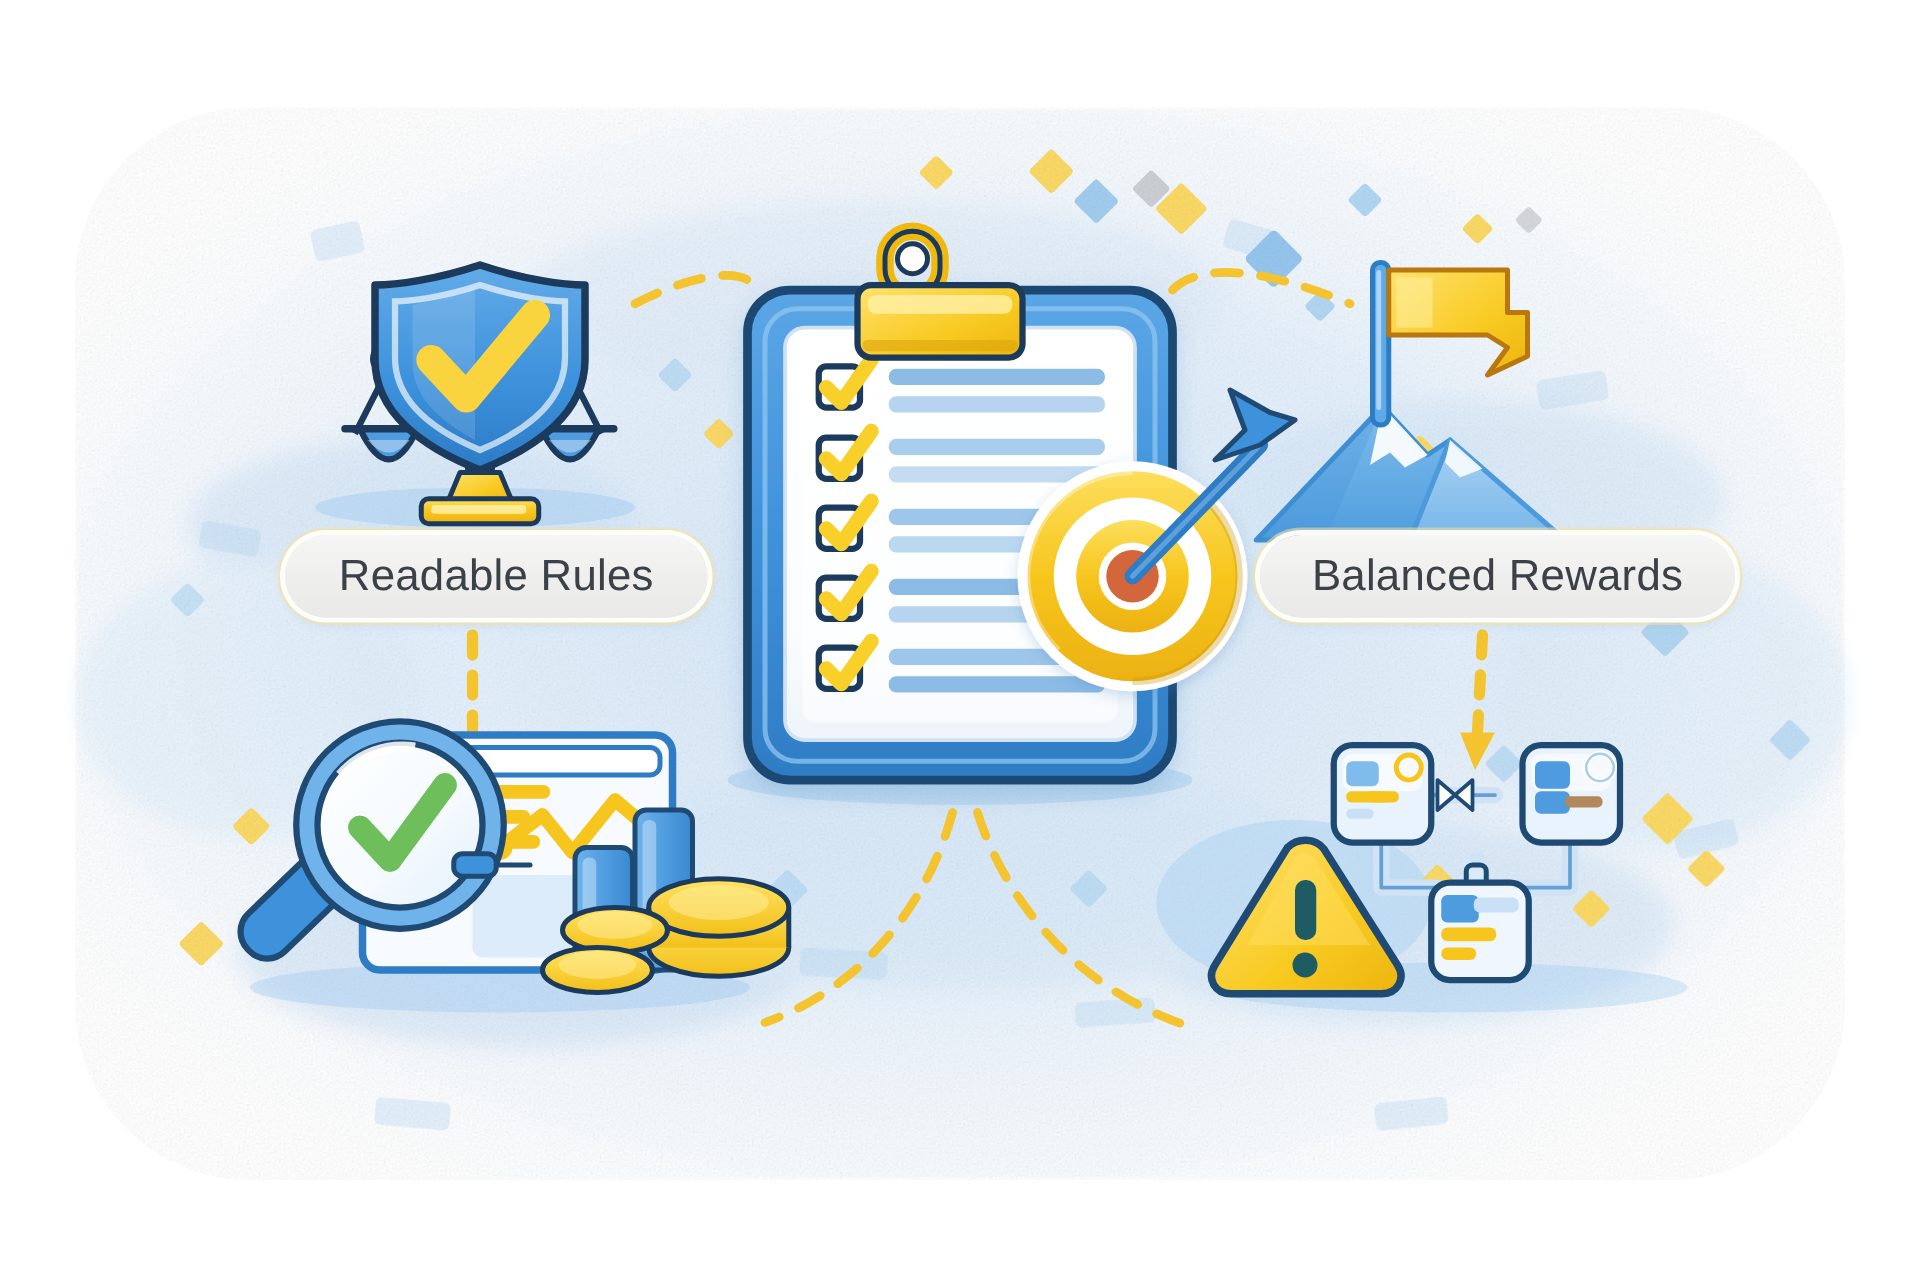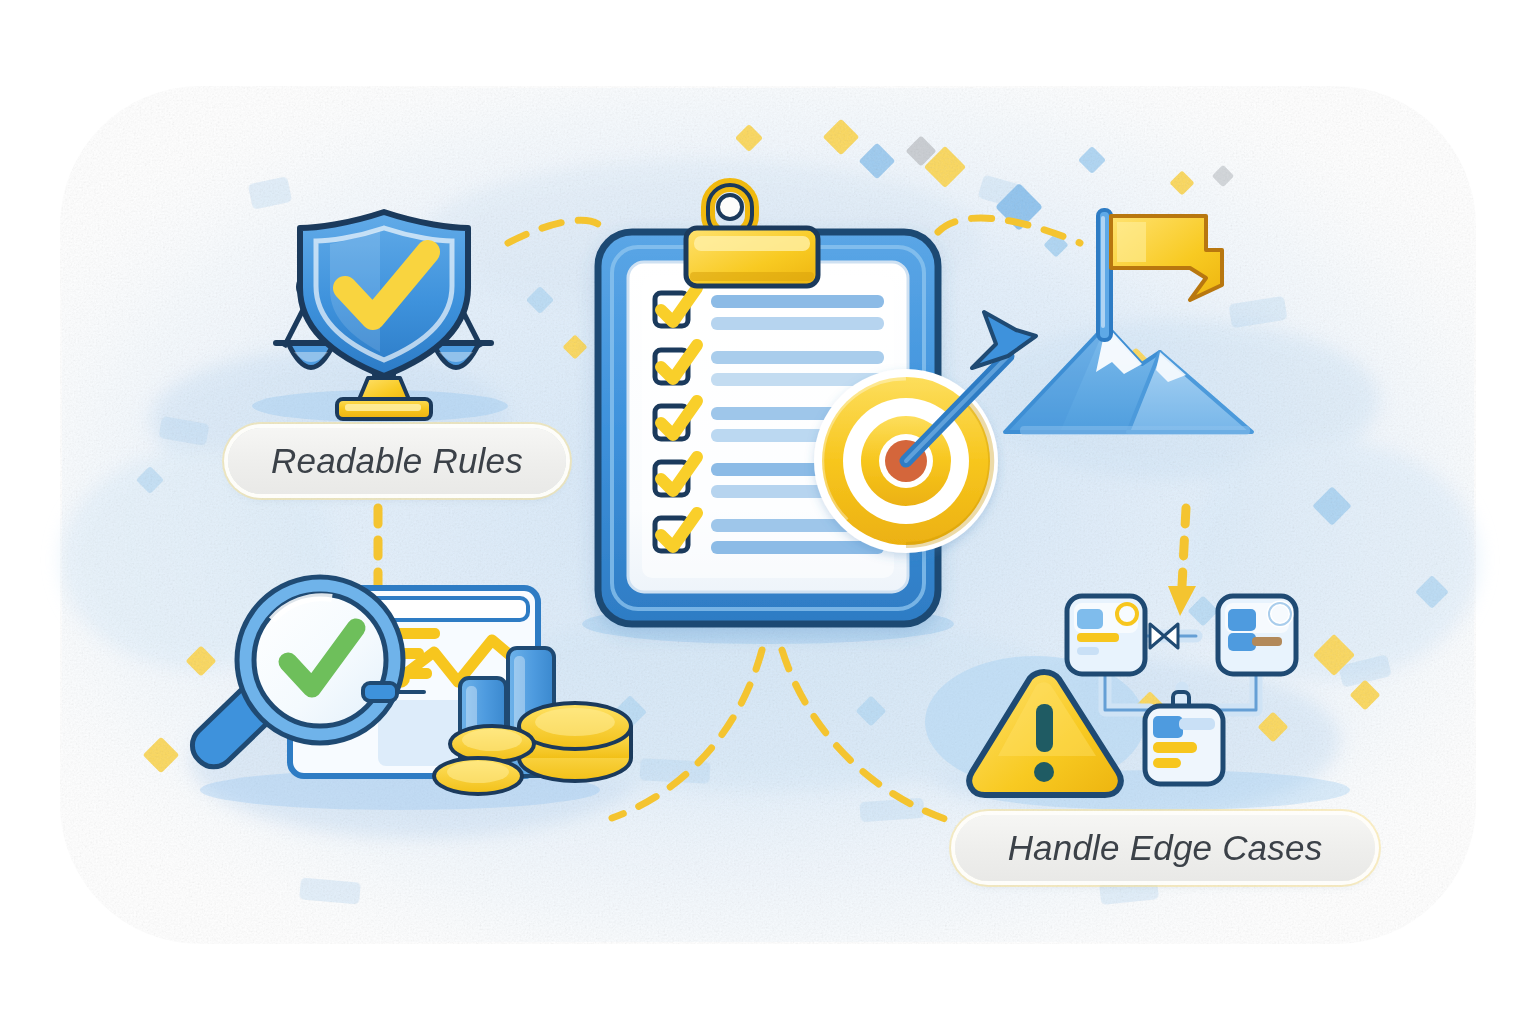--- a/index.html
+++ b/index.html
@@ -12,21 +12,20 @@
     height: 1024px;
     overflow: hidden;
     font-family: "Liberation Sans", sans-serif;
   }
   #stage {
     position: relative;
     width: 1536px;
     height: 1024px;
     background: #ffffff;
     overflow: hidden;
-    font-style: italic;
   }
   #bg-svg, #art-svg {
     position: absolute;
     left: 0;
     top: 0;
     width: 1536px;
     height: 1024px;
   }
   .pill {
     position: absolute;
@@ -447,19 +446,19 @@
         <rect x="1036" y="704" width="17" height="48" rx="8" fill="#1F5B63"></rect>
         <circle cx="1044" cy="772" r="10" fill="#1F5B63"></circle>
       </g>
     </g>
   </svg>
 
   <div class="pill" id="pill-readable-rules">
     <span>Readable Rules</span>
   </div>
 
-
-
-  <div class="pill" id="pill-handle-edge-cases">
-    <span>Handle Edge Cases</span>
+  <div class="pill" id="pill-balanced-rewards">
+    <span>Balanced Rewards</span>
   </div>
 
+
+
 </div>
 
 </body></html>

